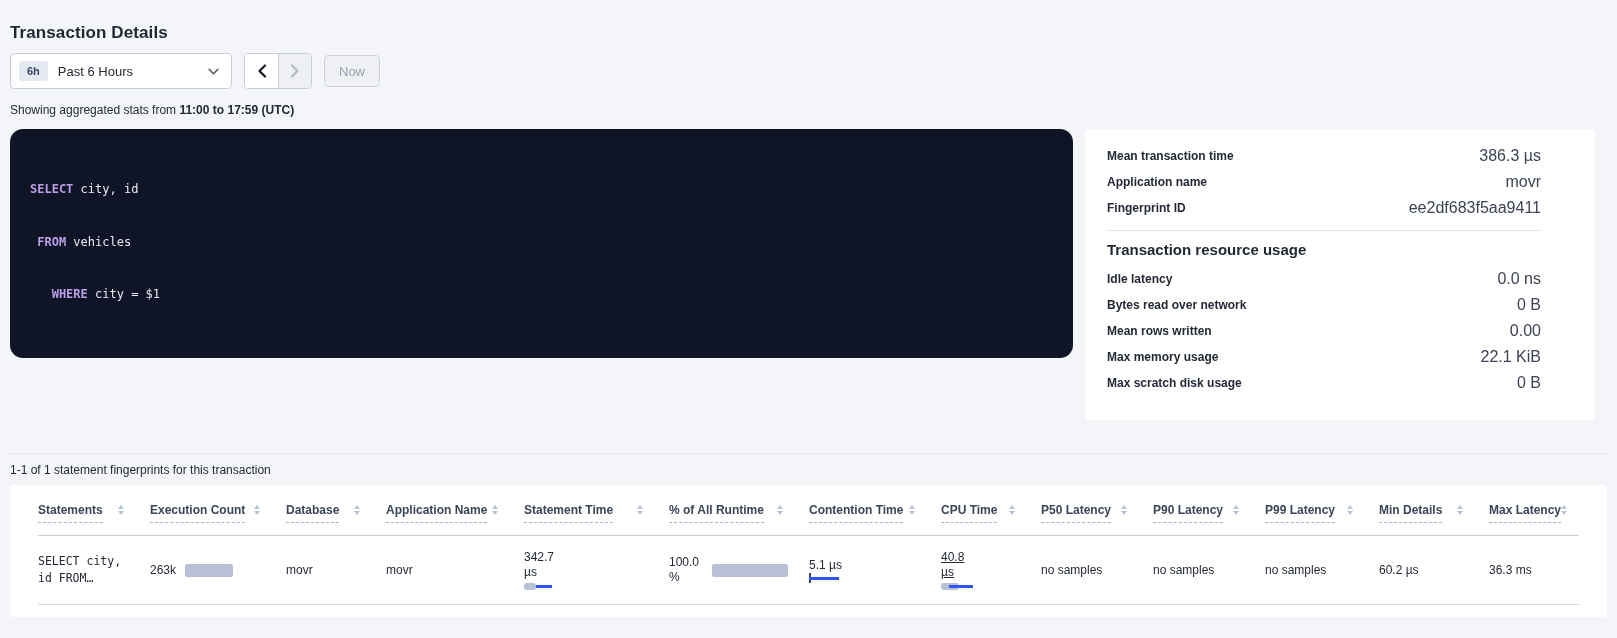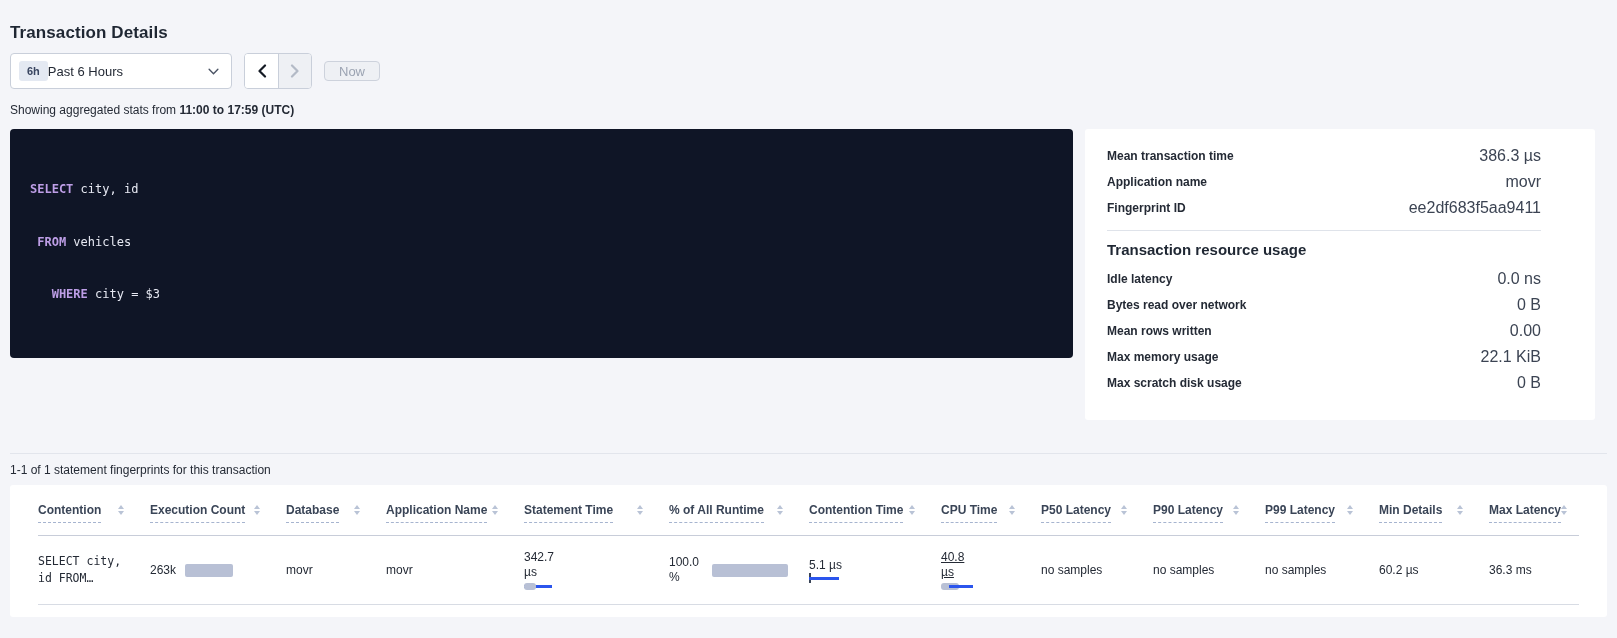--- a/index.html
+++ b/index.html
@@ -15,44 +15,44 @@
   
   .page-title { font-size:17px; font-weight:700; color:#1f2733; padding-top:7px; letter-spacing:.1px;margin-top:16px; }
 
   .toolbar { display:flex; align-items:center; margin-top:10px; height:36px; }
   .time-dropdown {
     width:222px; height:36px; background:#fff; border:1px solid #c9cfda; border-radius:4px;
     display:flex; align-items:center; padding:0 12px 0 8px; cursor:pointer;
   }
   .time-badge {
     background:#e4e9f2; color:#394560; font-weight:700; font-size:11px;
-    border-radius:3px; padding:4px 8px; margin-right:0;
+    border-radius:3px; padding:4px 8px; margin-right:10px;
   }
   .time-label { font-size:13px; color:#242a35; flex:1; }
   .chev-down { width:11px; height:7px; }
 
   .arrow-group {
     display:flex; margin-left:12px; border:1px solid #c9cfda; border-radius:4px; overflow:hidden; height:36px; background:#fff;
   }
   .arrow-btn { width:33px; height:34px; display:flex; align-items:center; justify-content:center; background:#fff; cursor:pointer; border:none; }
   .arrow-btn.disabled { background:#eef0f4; cursor:default; }
   .arrow-btn + .arrow-btn { border-left:1px solid #c9cfda; }
 
   .now-btn {
-    margin-left:12px; height:20px; padding:0 14px; background:#eef0f4; border:1px solid #cdd2dc;
+    margin-left:12px; height:32px; padding:0 14px; background:#eef0f4; border:1px solid #cdd2dc;
     border-radius:4px; color:#9ba3b2; font-size:13px; display:flex; align-items:center; cursor:default;
   }
 
   .stats-line { margin-top:14px; font-size:12px; color:#242a35; }
   .stats-line b { font-weight:700; }
 
   
   .main-row { display:flex; align-items:flex-start; margin-top:12px; }
   .sql-card {
-    width:1063px; height:229px; background:#0f1526; border-radius:4px;
+    width:1063px; height:229px; background:#0f1526; border-radius:13px;
     padding:17px 20px; font-family:"DejaVu Sans Mono", monospace; font-size:12px; line-height:17.5px;
     color:#e7e9f3; white-space:pre; overflow:hidden;
   }
   .sql-kw { color:#bd9ee6; font-weight:700; }
 
   .summary-card {
     width:510px; margin-left:12px; background:#fff; border-radius:3px;
     padding:14px 54px 24px 22px;
   }
   .sum-row { display:flex; justify-content:space-between; align-items:center; height:26px; }
@@ -132,21 +132,21 @@
 
   <div class="stats-line">
     <span>Showing aggregated stats from </span><b>11:00 to 17:59 (UTC)</b>
   </div>
 
   <div class="main-row">
 
     <div class="sql-card">
       <div class="sql-line"><span class="sql-kw">SELECT</span><span> city, id</span></div>
       <div class="sql-line"><span class="sql-kw"> FROM</span><span> vehicles</span></div>
-      <div class="sql-line"><span class="sql-kw">   WHERE</span><span> city = $3</span></div>
+      <div class="sql-line"><span class="sql-kw">   WHERE</span><span> city = $1</span></div>
     </div>
 
     <div class="summary-card">
       <div class="sum-row">
         <span class="sum-label">Mean transaction time</span>
         <span class="sum-value">386.3 µs</span>
       </div>
       <div class="sum-row">
         <span class="sum-label">Application name</span>
         <span class="sum-value">movr</span>
@@ -179,21 +179,21 @@
       </div>
     </div>
   </div>
 
   <hr class="section-divider">
   <div class="fp-caption">1-1 of 1 statement fingerprints for this transaction</div>
 
   <div class="table-card">
     <div class="tgrid thead">
       <div class="th">
-          <span class="th-label">Contention</span>
+          <span class="th-label">Statements</span>
           <span class="sort">
             <i class="up"></i>
             <i class="down"></i>
           </span>
         </div>
       <div class="th">
           <span class="th-label">Execution Count</span>
           <span class="sort">
             <i class="up"></i>
             <i class="down"></i>

